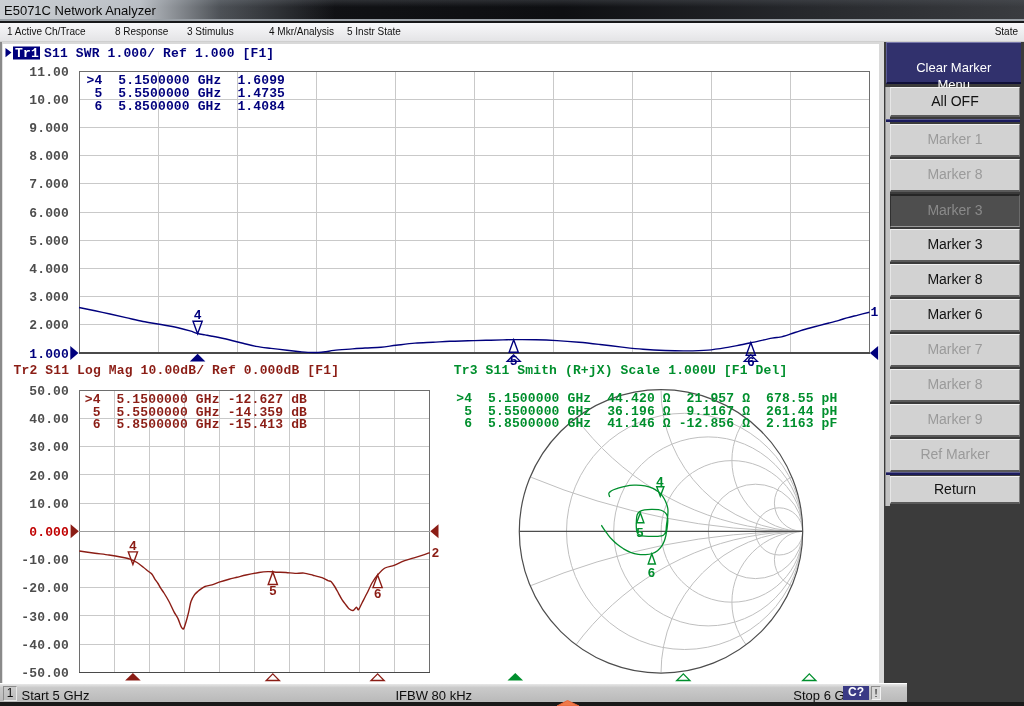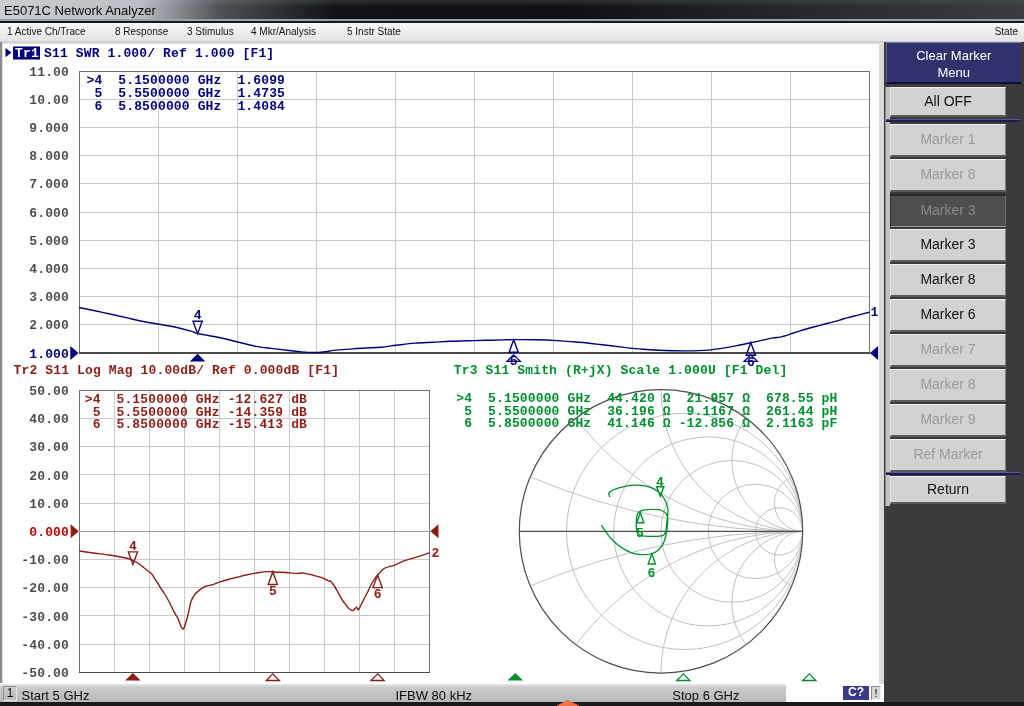--- a/index.html
+++ b/index.html
@@ -9,44 +9,44 @@
 .titleline1{left:0;top:19px;width:1024px;height:2px;background:#9aa0a6}
 .titleline2{left:0;top:21px;width:1024px;height:1.5px;background:#17181a}
 .titletext{left:4px;top:3px;font-size:13px;color:#0a0a0a;}
 .menubar{left:0;top:22.5px;width:1024px;height:19.5px;background:linear-gradient(to bottom,#f8f8fa,#ececee 60%,#e4e4e6);border-bottom:1px solid #cfcfcf;}
 .menubar span{position:absolute;top:3px;font-size:10px;color:#111}
 .contentedge{left:0;top:42px;width:884px;height:2px;background:#d9d9d9}
 .leftedge{left:0;top:42px;width:2px;height:642px;background:#8a8a8a}
 .leftedge2{left:2px;top:44px;width:1px;height:640px;background:#e2e2e2}
 .rightstrip{left:879px;top:44px;width:5px;height:640px;background:#dadada}
 .sidebar{left:884px;top:42px;width:140px;height:664px;background:#3b3b3b}
-.skhead{left:886px;top:41.5px;width:134.5px;height:42.5px;background:#31316d;border-top:1px solid #7777aa;border-left:1px solid #5c5c96;border-bottom:2px solid #0f0f38;color:#fff;font-size:13px;text-align:center;line-height:17.5px;padding-top:4px}
+.skhead{left:886px;top:41.5px;width:134.5px;height:42.5px;background:#31316d;border-top:1px solid #7777aa;border-left:1px solid #5c5c96;border-bottom:2px solid #0f0f38;color:#fff;font-size:13px;text-align:center;line-height:17.5px;padding-top:16px}
 .scrollstrip{left:884.5px;top:87px;width:5.5px;height:419px;background:#c2c2c2;border-left:1px solid #8f8f8f}
-.btn{left:890px;width:116px;height:33px;background:#d2d2d2;border-top:1.5px solid #f0f0f0;border-left:1.5px solid #e6e6e6;border-bottom:2px solid #5a5a5a;border-right:1.5px solid #808080;font-size:14px;color:#111;text-align:center;line-height:29px}
+.btn{left:890px;width:130px;height:33px;background:#d2d2d2;border-top:1.5px solid #f0f0f0;border-left:1.5px solid #e6e6e6;border-bottom:2px solid #5a5a5a;border-right:1.5px solid #808080;font-size:14px;color:#111;text-align:center;line-height:29px}
 .btn.dis{color:#9a9a9a}
 .btn.pressed{background:#4e4e4e;color:#8a8a8a;border-top:2px solid #262626;border-left:1.5px solid #303030;border-bottom:1.5px solid #9a9a9a;border-right:1.5px solid #6a6a6a}
 .sep{left:886px;width:134px;height:3px;background:#1b1b5c;border-top:1px solid #5a5a8e}
-.statusbar{left:0;top:683px;width:786px;height:19.3px;background:linear-gradient(to bottom,#e8e8e8 0%,#cacaca 20%,#b9b9b9 100%);border-top:1px solid #ffffff}
+.statusbar{left:0;top:683px;width:907px;height:19.3px;background:linear-gradient(to bottom,#e8e8e8 0%,#cacaca 20%,#b9b9b9 100%);border-top:1px solid #ffffff}
 .statusbar span{position:absolute;top:3.5px;font-size:13px;color:#0d0d0d}
 .chbox{left:3px;top:686px;width:14px;height:15px;border:1px solid #8c8c8c;border-right-color:#e8e8e8;border-bottom-color:#e8e8e8;font-size:12px;color:#0d0d0d;text-align:center;line-height:13px}
 .cbadge{left:843px;top:686.4px;width:26px;height:13.6px;background:#3a3a85;color:#fff;font-size:12px;font-weight:bold;text-align:center;line-height:13.6px}
 .ebox{left:871px;top:686.4px;width:10.3px;height:13.6px;background:#d6d6d6;border:1px solid #8c8c8c;border-right-color:#f2f2f2;border-bottom-color:#f2f2f2;font-size:11px;color:#0d0d0d;text-align:center;line-height:12px}
 .bottomline{left:0;top:702.3px;width:1024px;height:3.7px;background:#191919}
 </style></head><body>
 <div class="abs titlebar"></div>
 <div class="abs titlebar2"></div>
 <div class="abs titleglow"></div>
 <div class="abs titleline1"></div>
 <div class="abs titleline2"></div>
 <div class="abs titletext">E5071C Network Analyzer</div>
 <div class="abs menubar">
     <span style="left:7px">1 Active Ch/Trace</span>
     <span style="left:115px">8 Response</span>
     <span style="left:187px">3 Stimulus</span>
-    <span style="left:251px">4 Mkr/Analysis</span>
+    <span style="left:269px">4 Mkr/Analysis</span>
     <span style="left:347px">5 Instr State</span>
     <span style="right:6px">State</span>
   </div>
 <div class="abs contentedge"></div>
 <div class="abs leftedge"></div>
 <div class="abs leftedge2"></div>
 <div class="abs rightstrip"></div>
 <svg xmlns="http://www.w3.org/2000/svg" width="1024" height="706" viewBox="0 0 1024 706" style="position:absolute;left:0;top:0" xml:space="preserve">
     <defs>
       <clipPath id="sc">

